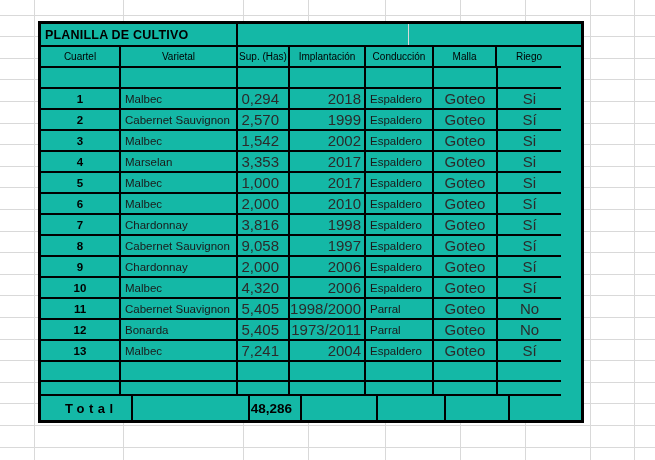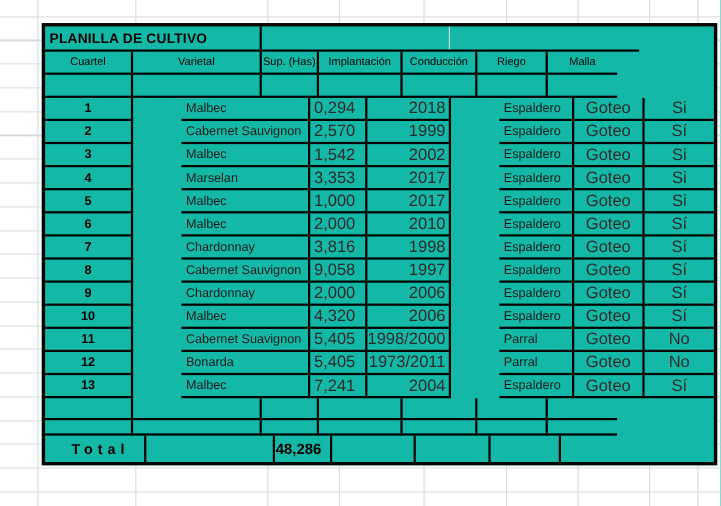--- a/index.html
+++ b/index.html
@@ -33,21 +33,21 @@
   .r-total .cell{height:24px;border-bottom:none;}
   
   .w1{width:80px;}.w2{width:117px;}.w3{width:52px;}.w4{width:76px;}.w5{width:68px;}.w6{width:64px;}.w7{width:63px;}
   .wtitle{width:197px;}
   .wrest{width:343px;position:relative;}
   .faintdiv{position:absolute;left:170px;top:0;width:1px;height:100%;background:#d9d9d9;}
   
   .title-txt{font-weight:bold;font-size:12.5px;padding-left:4px;letter-spacing:0.2px;}
   .hd{font-weight:normal;font-size:10px;justify-content:center;}
   .num{font-weight:bold;font-size:11.5px;justify-content:center;}
-  .txt-sm{font-size:11.5px;padding-left:4px;color:#1a1a1a;margin-left:44px;}
+  .txt-sm{font-size:11.5px;padding-left:4px;color:#1a1a1a;}
   .big{font-size:15px;color:#2b2b2b;}
   .sup{justify-content:flex-end;padding-right:9px;}
   .impl{justify-content:flex-end;padding-right:3px;}
   .ctr{justify-content:center;}
   .total-lbl{font-weight:bold;font-size:13px;letter-spacing:4.5px;padding-left:12px;margin-left:12px;}
   .total-val{font-weight:bold;font-size:13.5px;justify-content:flex-end;padding-right:8px;}
 </style>
 </head>
 <body>
 
@@ -72,22 +72,22 @@
         <i class="faintdiv"></i>
       </div>
   </div>
 
   <div class="row r-head">
     <div class="cell w1 hd">Cuartel</div>
     <div class="cell w2 hd">Varietal</div>
     <div class="cell w3 hd">Sup. (Has)</div>
     <div class="cell w4 hd">Implantación</div>
     <div class="cell w5 hd">Conducción</div>
+    <div class="cell w7 hd">Malla</div>
     <div class="cell w6 hd">Riego</div>
-    <div class="cell w7 hd">Malla</div>
   </div>
 
   <div class="row r-blank">
     <div class="cell w1"></div>
       <div class="cell w2"></div>
       <div class="cell w3"></div>
       <div class="cell w4"></div>
       <div class="cell w5"></div>
       <div class="cell w6"></div>
       <div class="cell w7"></div>

